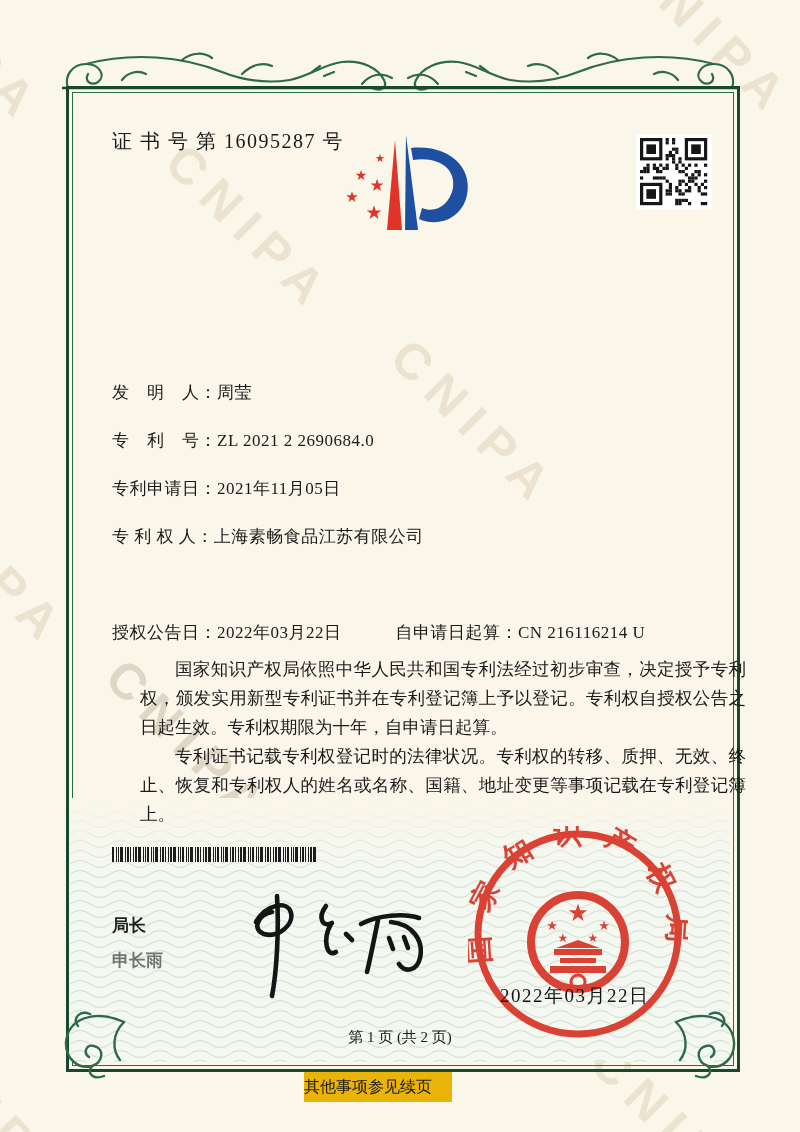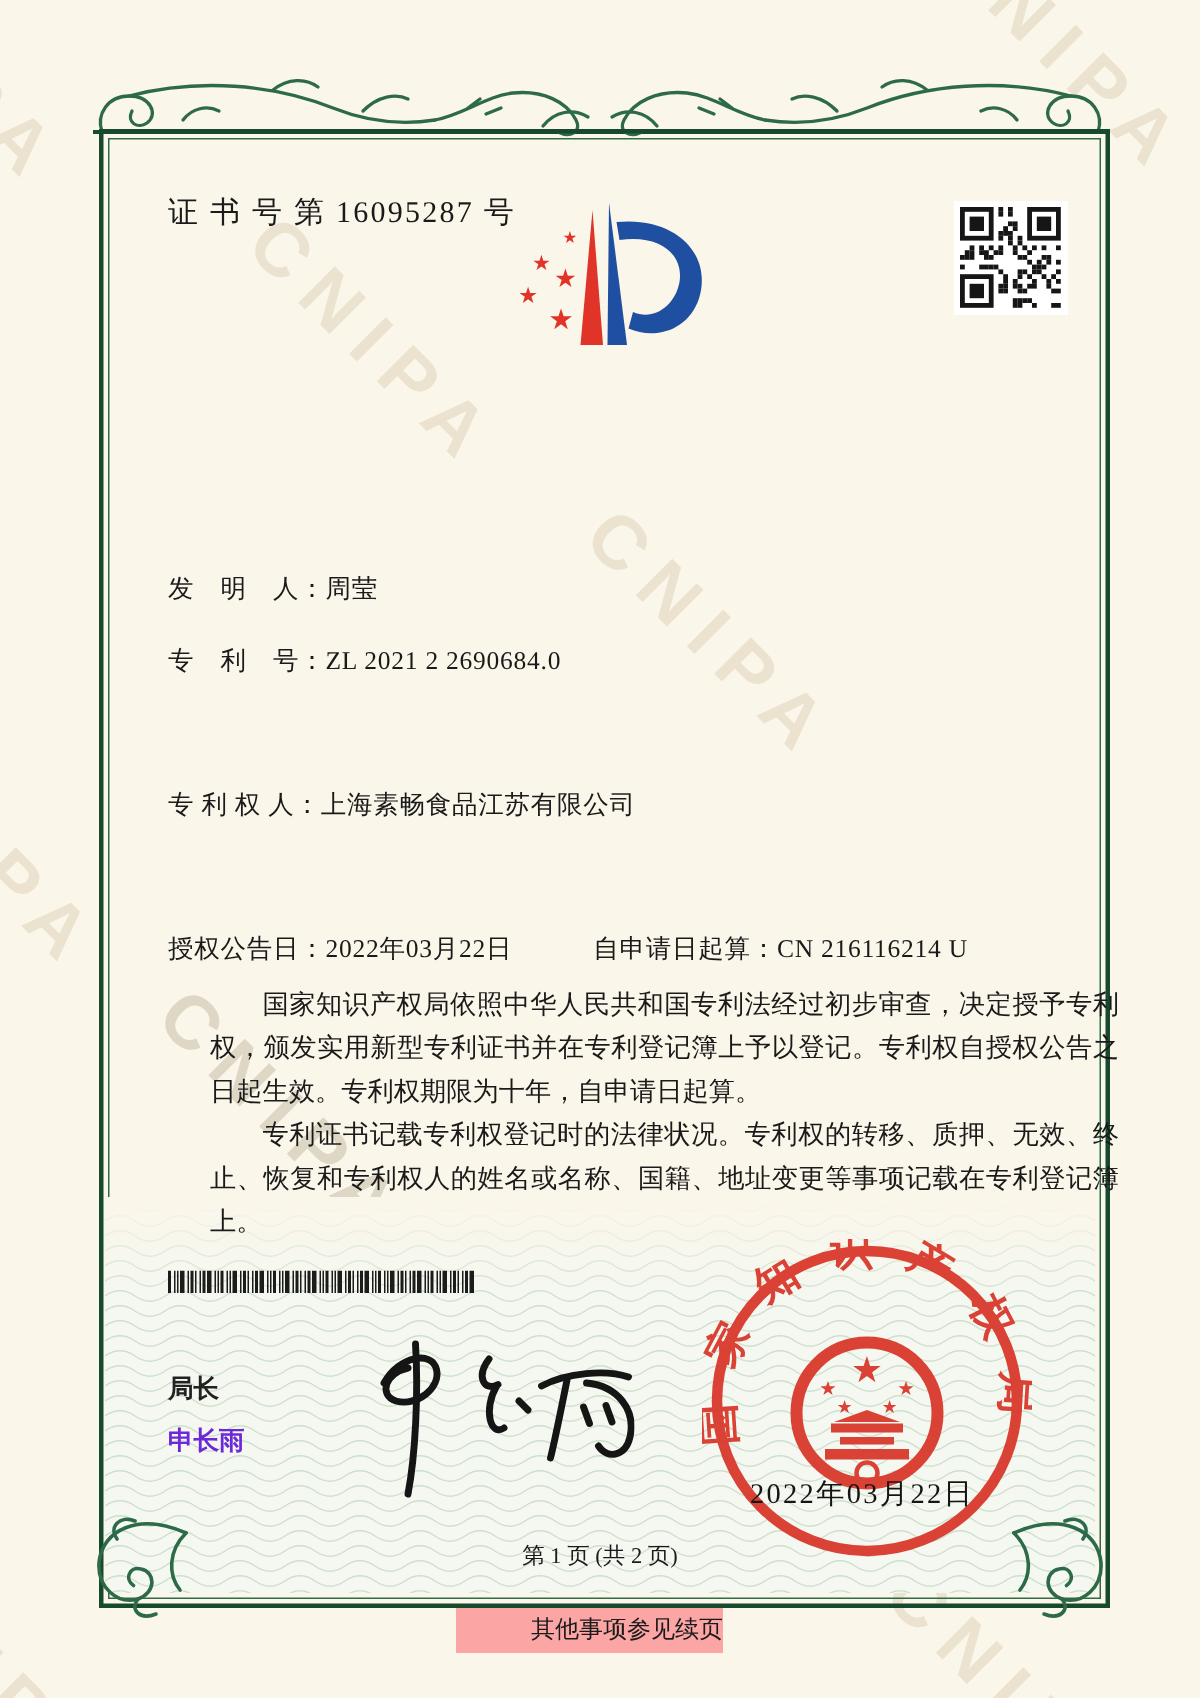--- a/index.html
+++ b/index.html
@@ -47,38 +47,38 @@
   .waveband .wv{fill:none;stroke:#cfdfcd;stroke-width:1;}
   .wavefade{position:absolute;left:0;top:0;width:660px;height:70px;
             background:linear-gradient(#fbf6ea,rgba(251,246,234,0));}
 
   .barcode{position:absolute;left:112px;top:847px;}
   .barcode rect{fill:#1c1c1c;}
 
   .director-title{position:absolute;left:112px;top:914px;font-size:17px;
         font-family:"Liberation Sans","DejaVu Sans",sans-serif;font-weight:600;color:#222;}
   .director-name{position:absolute;left:112px;top:949px;font-size:17px;
-        font-family:"Liberation Sans","DejaVu Sans",sans-serif;font-weight:600;color:#6d28d9;}
+        font-family:"Liberation Sans","DejaVu Sans",sans-serif;font-weight:600;color:#737373;}
 
   .signature{position:absolute;left:228px;top:880px;}
   .signature path{fill:none;stroke:#151515;stroke-width:4.6;
         stroke-linecap:round;stroke-linejoin:round;}
 
   .seal{position:absolute;left:468px;top:826px;opacity:0.93;}
   .seal .ring{fill:none;stroke:#d93528;stroke-width:7;}
   .seal .arc-text{fill:#d93528;font-size:28px;font-weight:700;letter-spacing:21px;}
   .seal .emb{fill:#d93528;}
   .seal .embs{fill:none;stroke:#d93528;}
   .seal-date{position:absolute;left:500px;top:983px;font-size:19px;
         letter-spacing:1.5px;color:#151515;z-index:5;}
 
   .footer-page{position:absolute;left:0;right:0;top:1028px;text-align:center;font-size:15px;}
 
-  .note-box{position:absolute;left:304px;top:1072px;width:178px;height:30px;
-        background:#fca5a5;z-index:4;text-align:right;line-height:30px;font-size:16px;}
+  .note-box{position:absolute;left:304px;top:1072px;width:148px;height:30px;
+        background:#eab308;z-index:4;text-align:left;line-height:30px;font-size:16px;}
 
   
   .flourish-top{position:absolute;left:62px;top:50px;z-index:2;}
   .fl{fill:none;stroke:#2d6a48;stroke-width:2.2;stroke-linecap:round;}
   .flb{stroke:#184c30;stroke-width:2.6;}
   .corner-fl{position:absolute;z-index:4;}
   .corner-fl path{fill:none;stroke:#2d6a48;stroke-width:2.4;stroke-linecap:round;}
   .cfl-left{left:52px;top:1006px;}
   .cfl-right{left:668px;top:1006px;}
 </style>
@@ -269,20 +269,23 @@
       <text x="49" y="95" font-size="19" fill="#e03428" text-anchor="middle">★</text>
     </svg>
 
 
     <div class="row" style="top:381px">
       <span class="lbl">发　明　人：</span><span class="val">周莹</span>
     </div>
     <div class="row" style="top:429px">
       <span class="lbl">专　利　号：</span><span class="val">ZL 2021 2 2690684.0</span>
     </div>
+    <div class="row" style="top:477px">
+      <span class="lbl">专利申请日：</span><span class="val">2021年11月05日</span>
+    </div>
     <div class="row" style="top:525px">
       <span class="lbl">专 利 权 人：</span><span class="val">上海素畅食品江苏有限公司</span>
     </div>
     <div class="row" style="top:621px">
       <span class="lbl">授权公告日：</span><span class="val">2022年03月22日</span><span class="pair2"><span class="lbl">自申请日起算：</span><span class="val">CN 216116214 U</span></span>
     </div>
 
     <div class="paras">
       <p>国家知识产权局依照中华人民共和国专利法经过初步审查，决定授予专利权，颁发实用新型专利证书并在专利登记簿上予以登记。专利权自授权公告之日起生效。专利权期限为十年，自申请日起算。</p>
       <p>专利证书记载专利权登记时的法律状况。专利权的转移、质押、无效、终止、恢复和专利权人的姓名或名称、国籍、地址变更等事项记载在专利登记簿上。</p>

